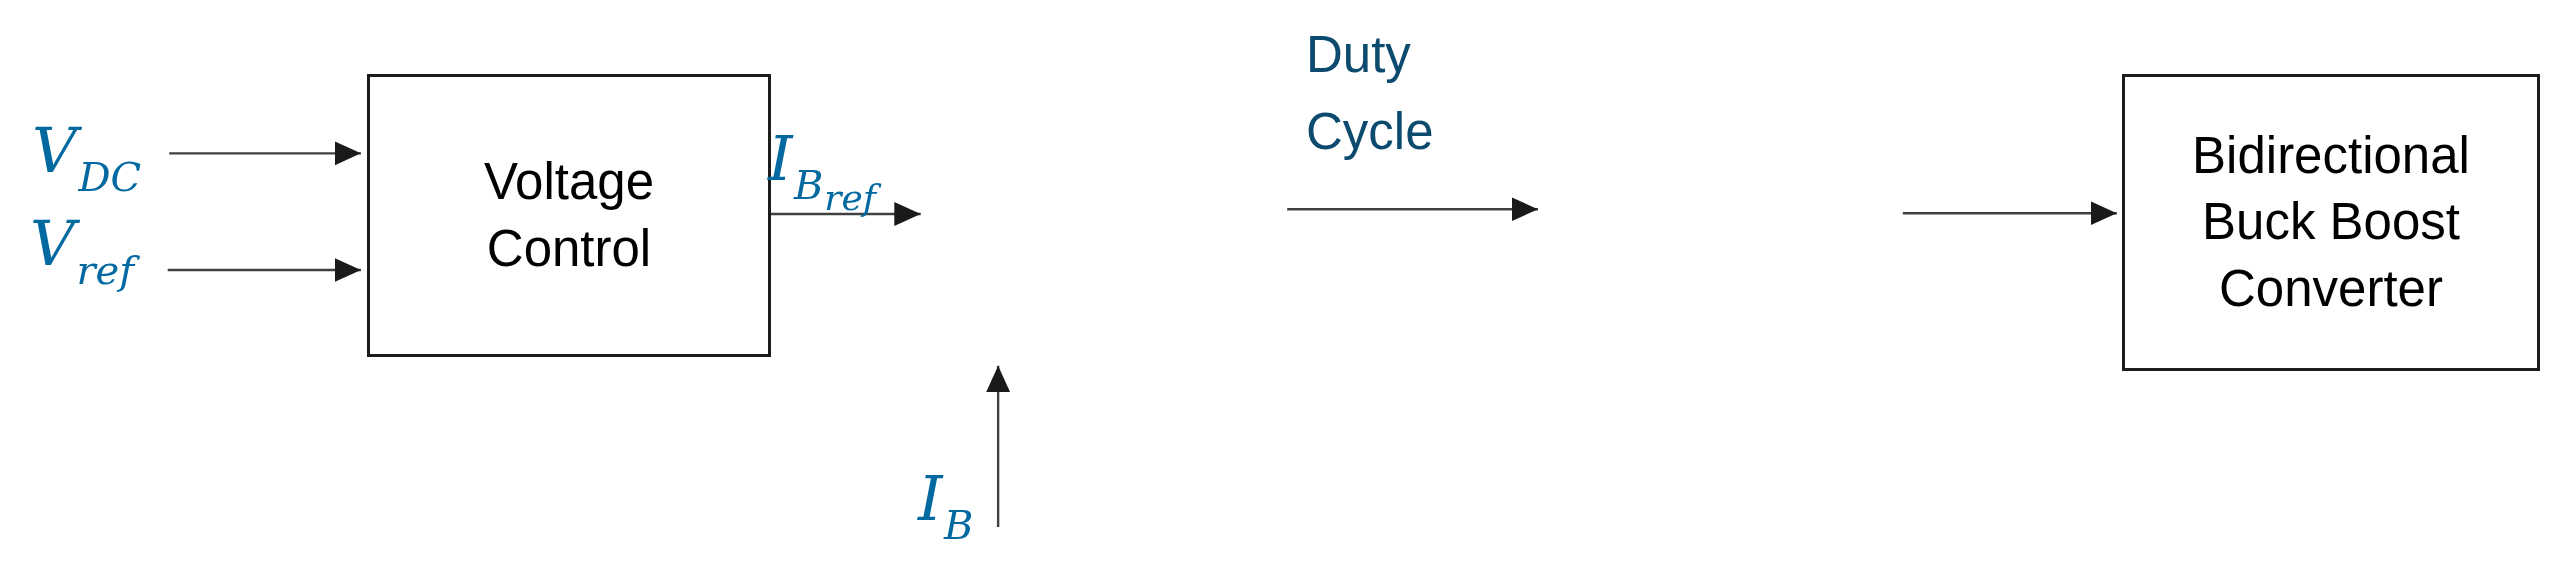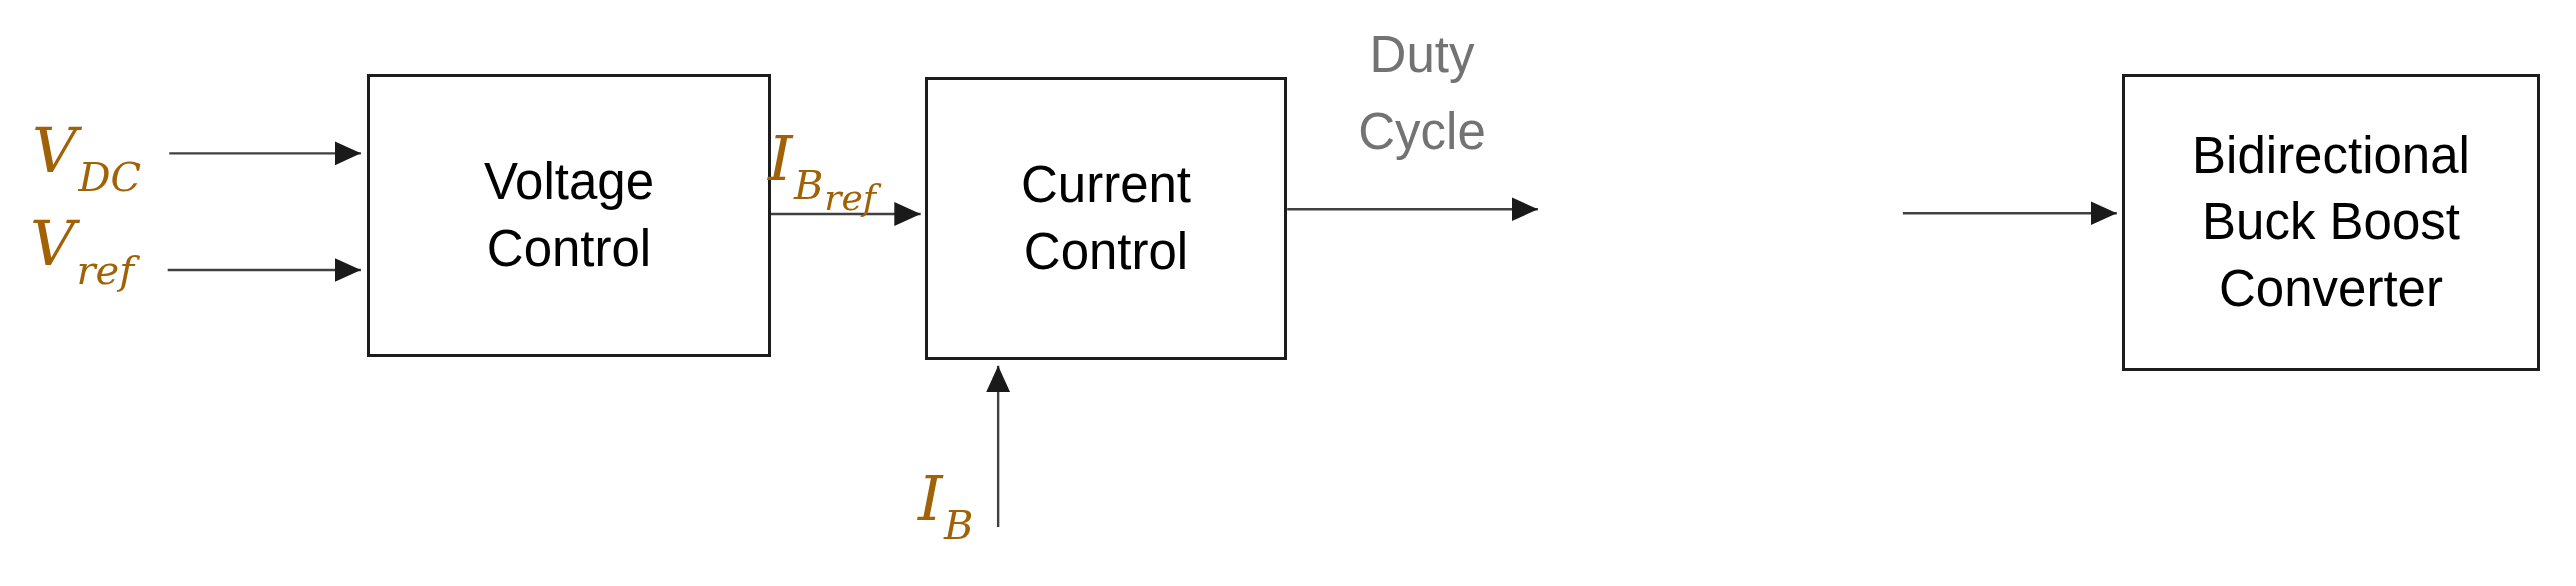--- a/index.html
+++ b/index.html
@@ -44,43 +44,43 @@
   #block-current-control .block-label { width: 240px; }
   #block-pwm             { left: 1543px; top: 132px; width: 360px; height: 162px; }
   #block-pwm .block-label { width: 319px; }
   #block-converter       { left: 2122px; top: 74px; width: 418px; height: 297px; }
   #block-converter .block-label { width: 359px; }
 
   .math-label {
     position: absolute;
     font-family: "DejaVu Serif", serif;
     font-style: italic;
-    color: #a16207;
+    color: #0369a1;
     white-space: nowrap;
     z-index: 3;
     line-height: 1;
   }
   .math-label .base   { font-size: 62px; }
   .math-label .sub    { font-size: 40px; vertical-align: -19px; margin-left: 1.6px; }
   .math-label .subsub { font-size: 36px; vertical-align: -30px; margin-left: 0.8px; }
 
   #label-vdc   { left: 32px;   top: 120px; }
   #label-vref  { left: 30px;   top: 213px; }
   #label-ibref { left: 768px;  top: 128px; font-style: italic; }
   #label-ib    { left: 918px; top: 468px; }
 
   #label-duty-cycle {
     position: absolute;
     left: 1306px;
     top: 16px;
     width: 232px;
-    text-align: center;
+    text-align: left;
     font-size: 51px;
     line-height: 77px;
-    color: #737373;
+    color: #0c4a6e;
     z-index: 3;
     font-family: "Liberation Sans", sans-serif;
   }
 </style>
 </head>
 <body>
 
 <div id="diagram">
 
   <svg id="arrow-layer" viewBox="0 0 3226 735" xmlns="http://www.w3.org/2000/svg">
@@ -94,23 +94,20 @@
     <line x1="915" y1="268" x2="1153" y2="268" stroke="#404040" stroke-width="3" marker-end="url(#arrowhead)"></line>
     <line x1="1612" y1="262" x2="1926" y2="262" stroke="#404040" stroke-width="3" marker-end="url(#arrowhead)"></line>
     <line x1="2383" y1="267" x2="2651" y2="267" stroke="#404040" stroke-width="3" marker-end="url(#arrowhead)"></line>
     <line x1="1250" y1="660" x2="1250" y2="458" stroke="#404040" stroke-width="3" marker-end="url(#arrowhead)"></line>
   </svg>
 
   <div class="block" id="block-voltage-control">
     <div class="block-label">Voltage Control</div>
   </div>
 
-  <div class="block" id="block-current-control">
-    <div class="block-label">Current Control</div>
-  </div>
 
 
   <div class="block" id="block-converter">
     <div class="block-label">Bidirectional Buck Boost Converter</div>
   </div>
 
   <div class="math-label" id="label-vdc">
     <span class="base">V</span><span class="sub">DC</span>
   </div>
 

